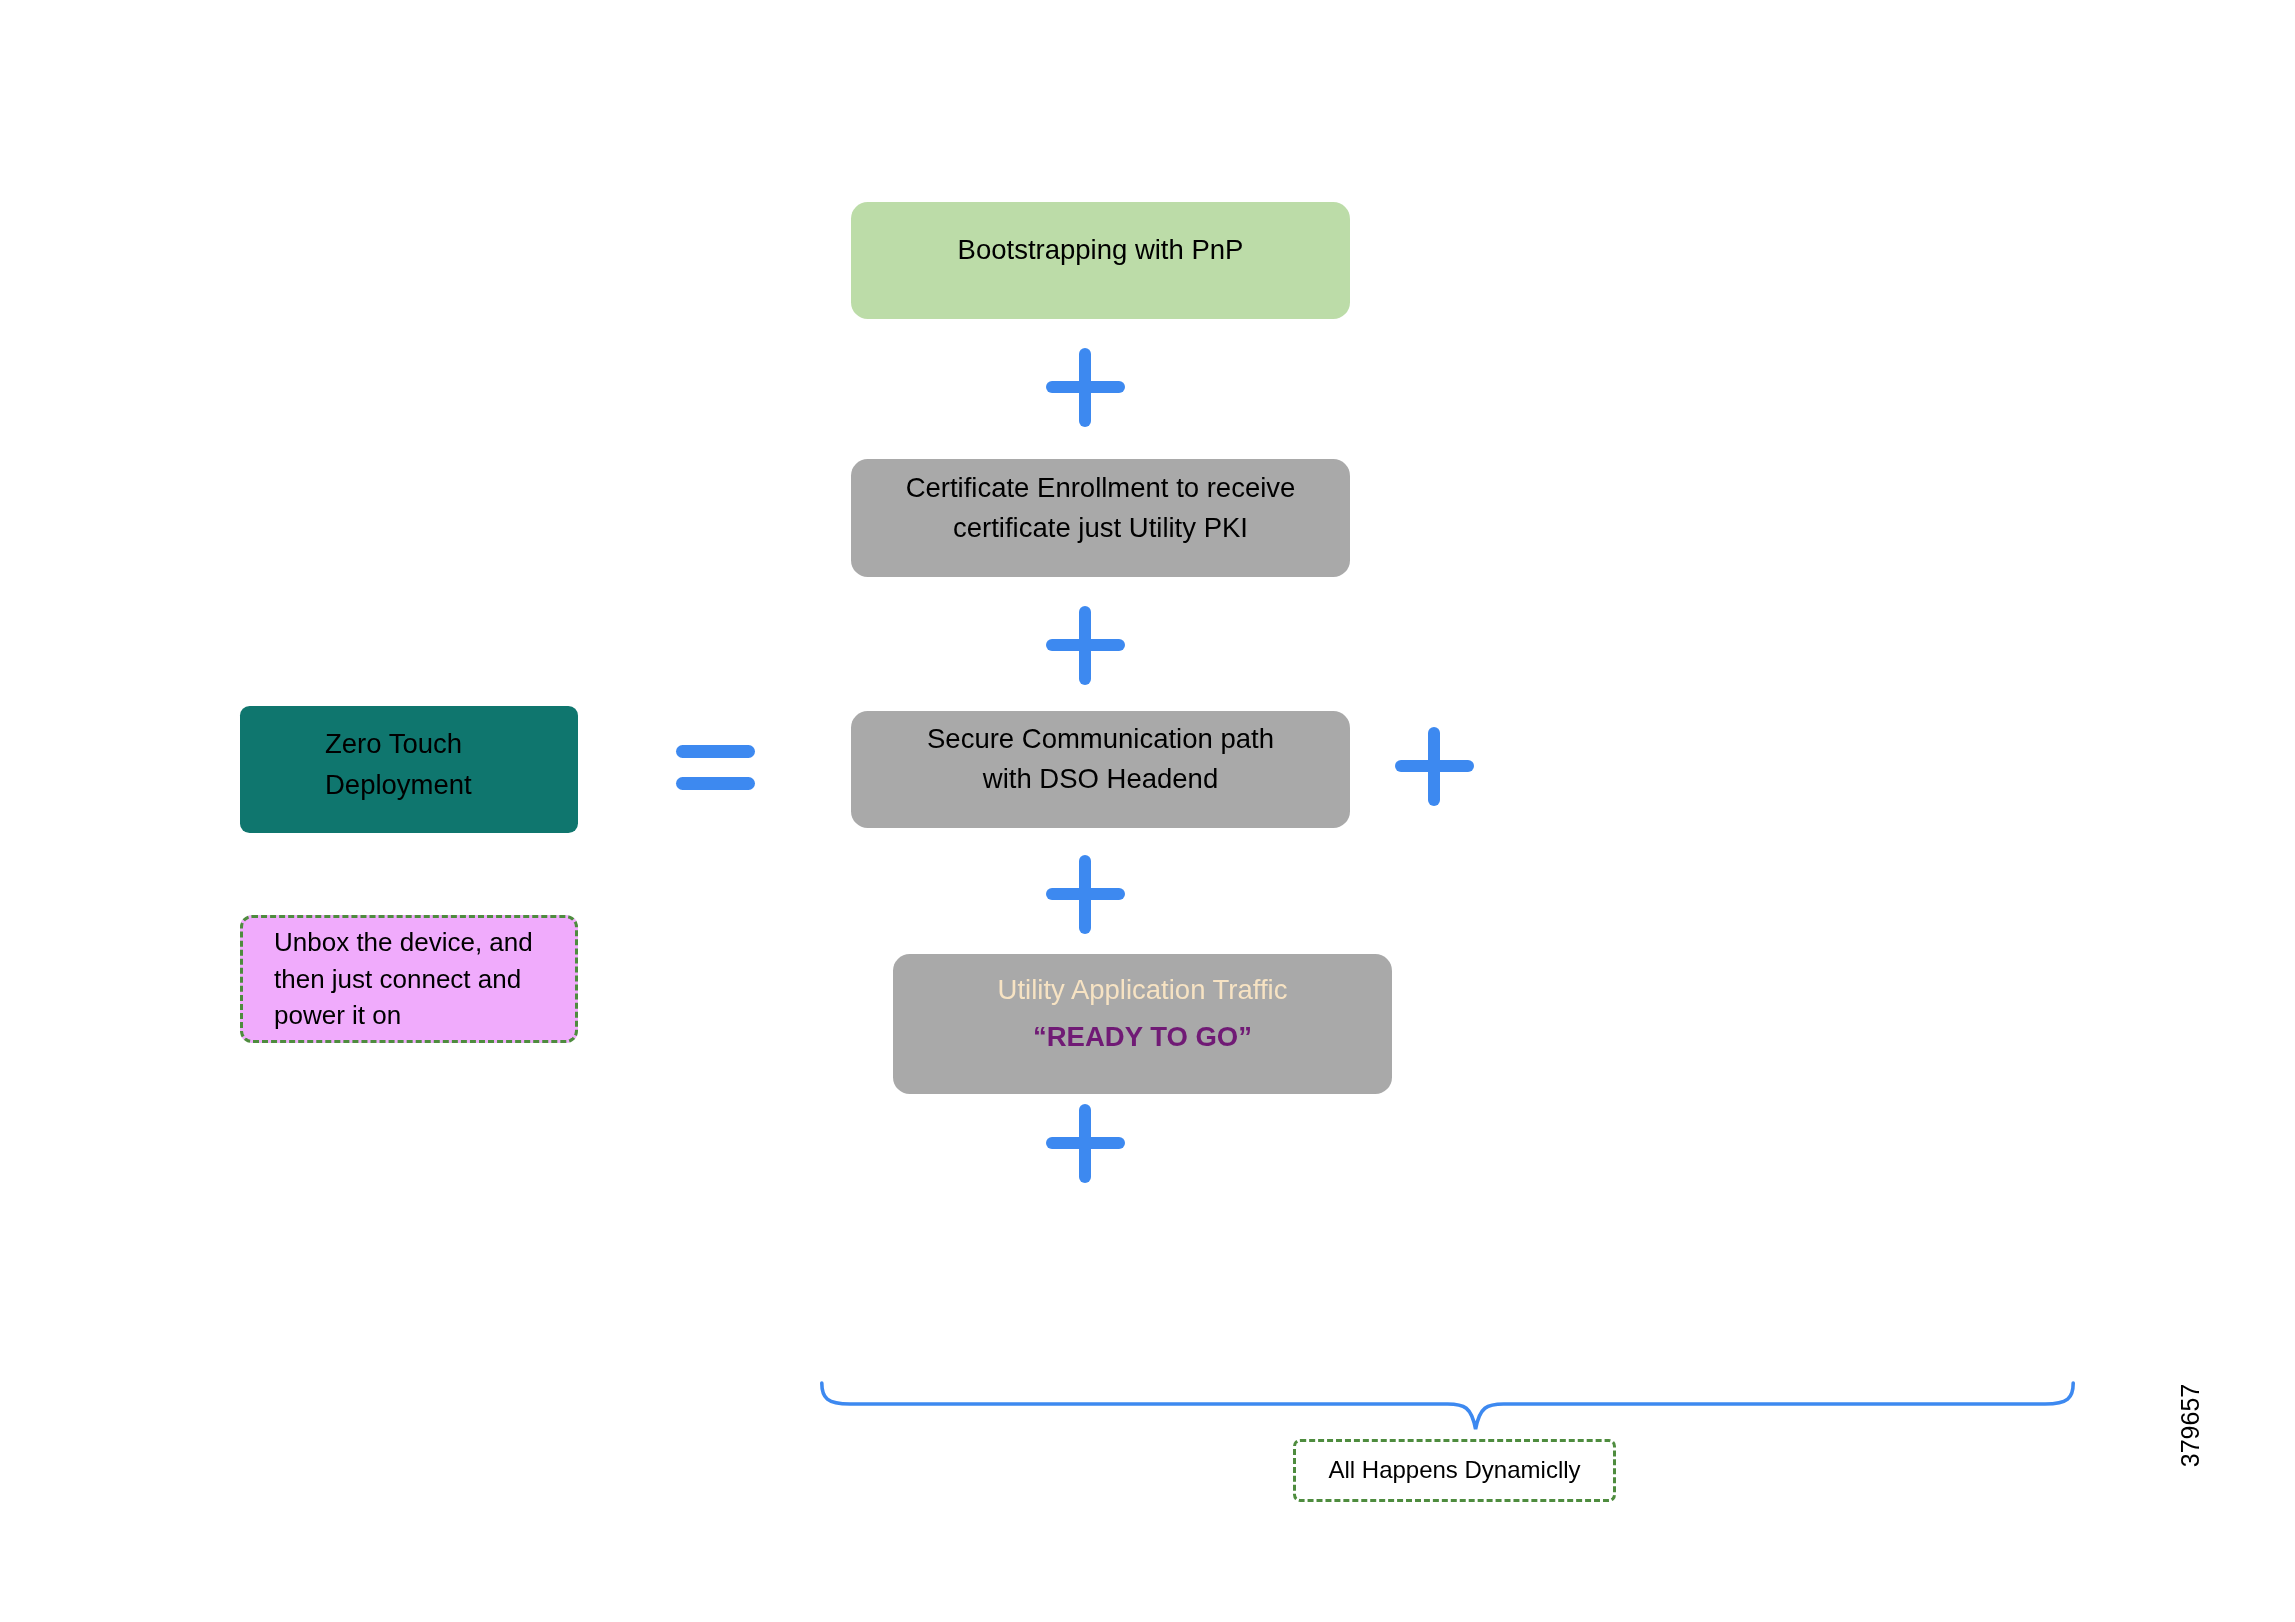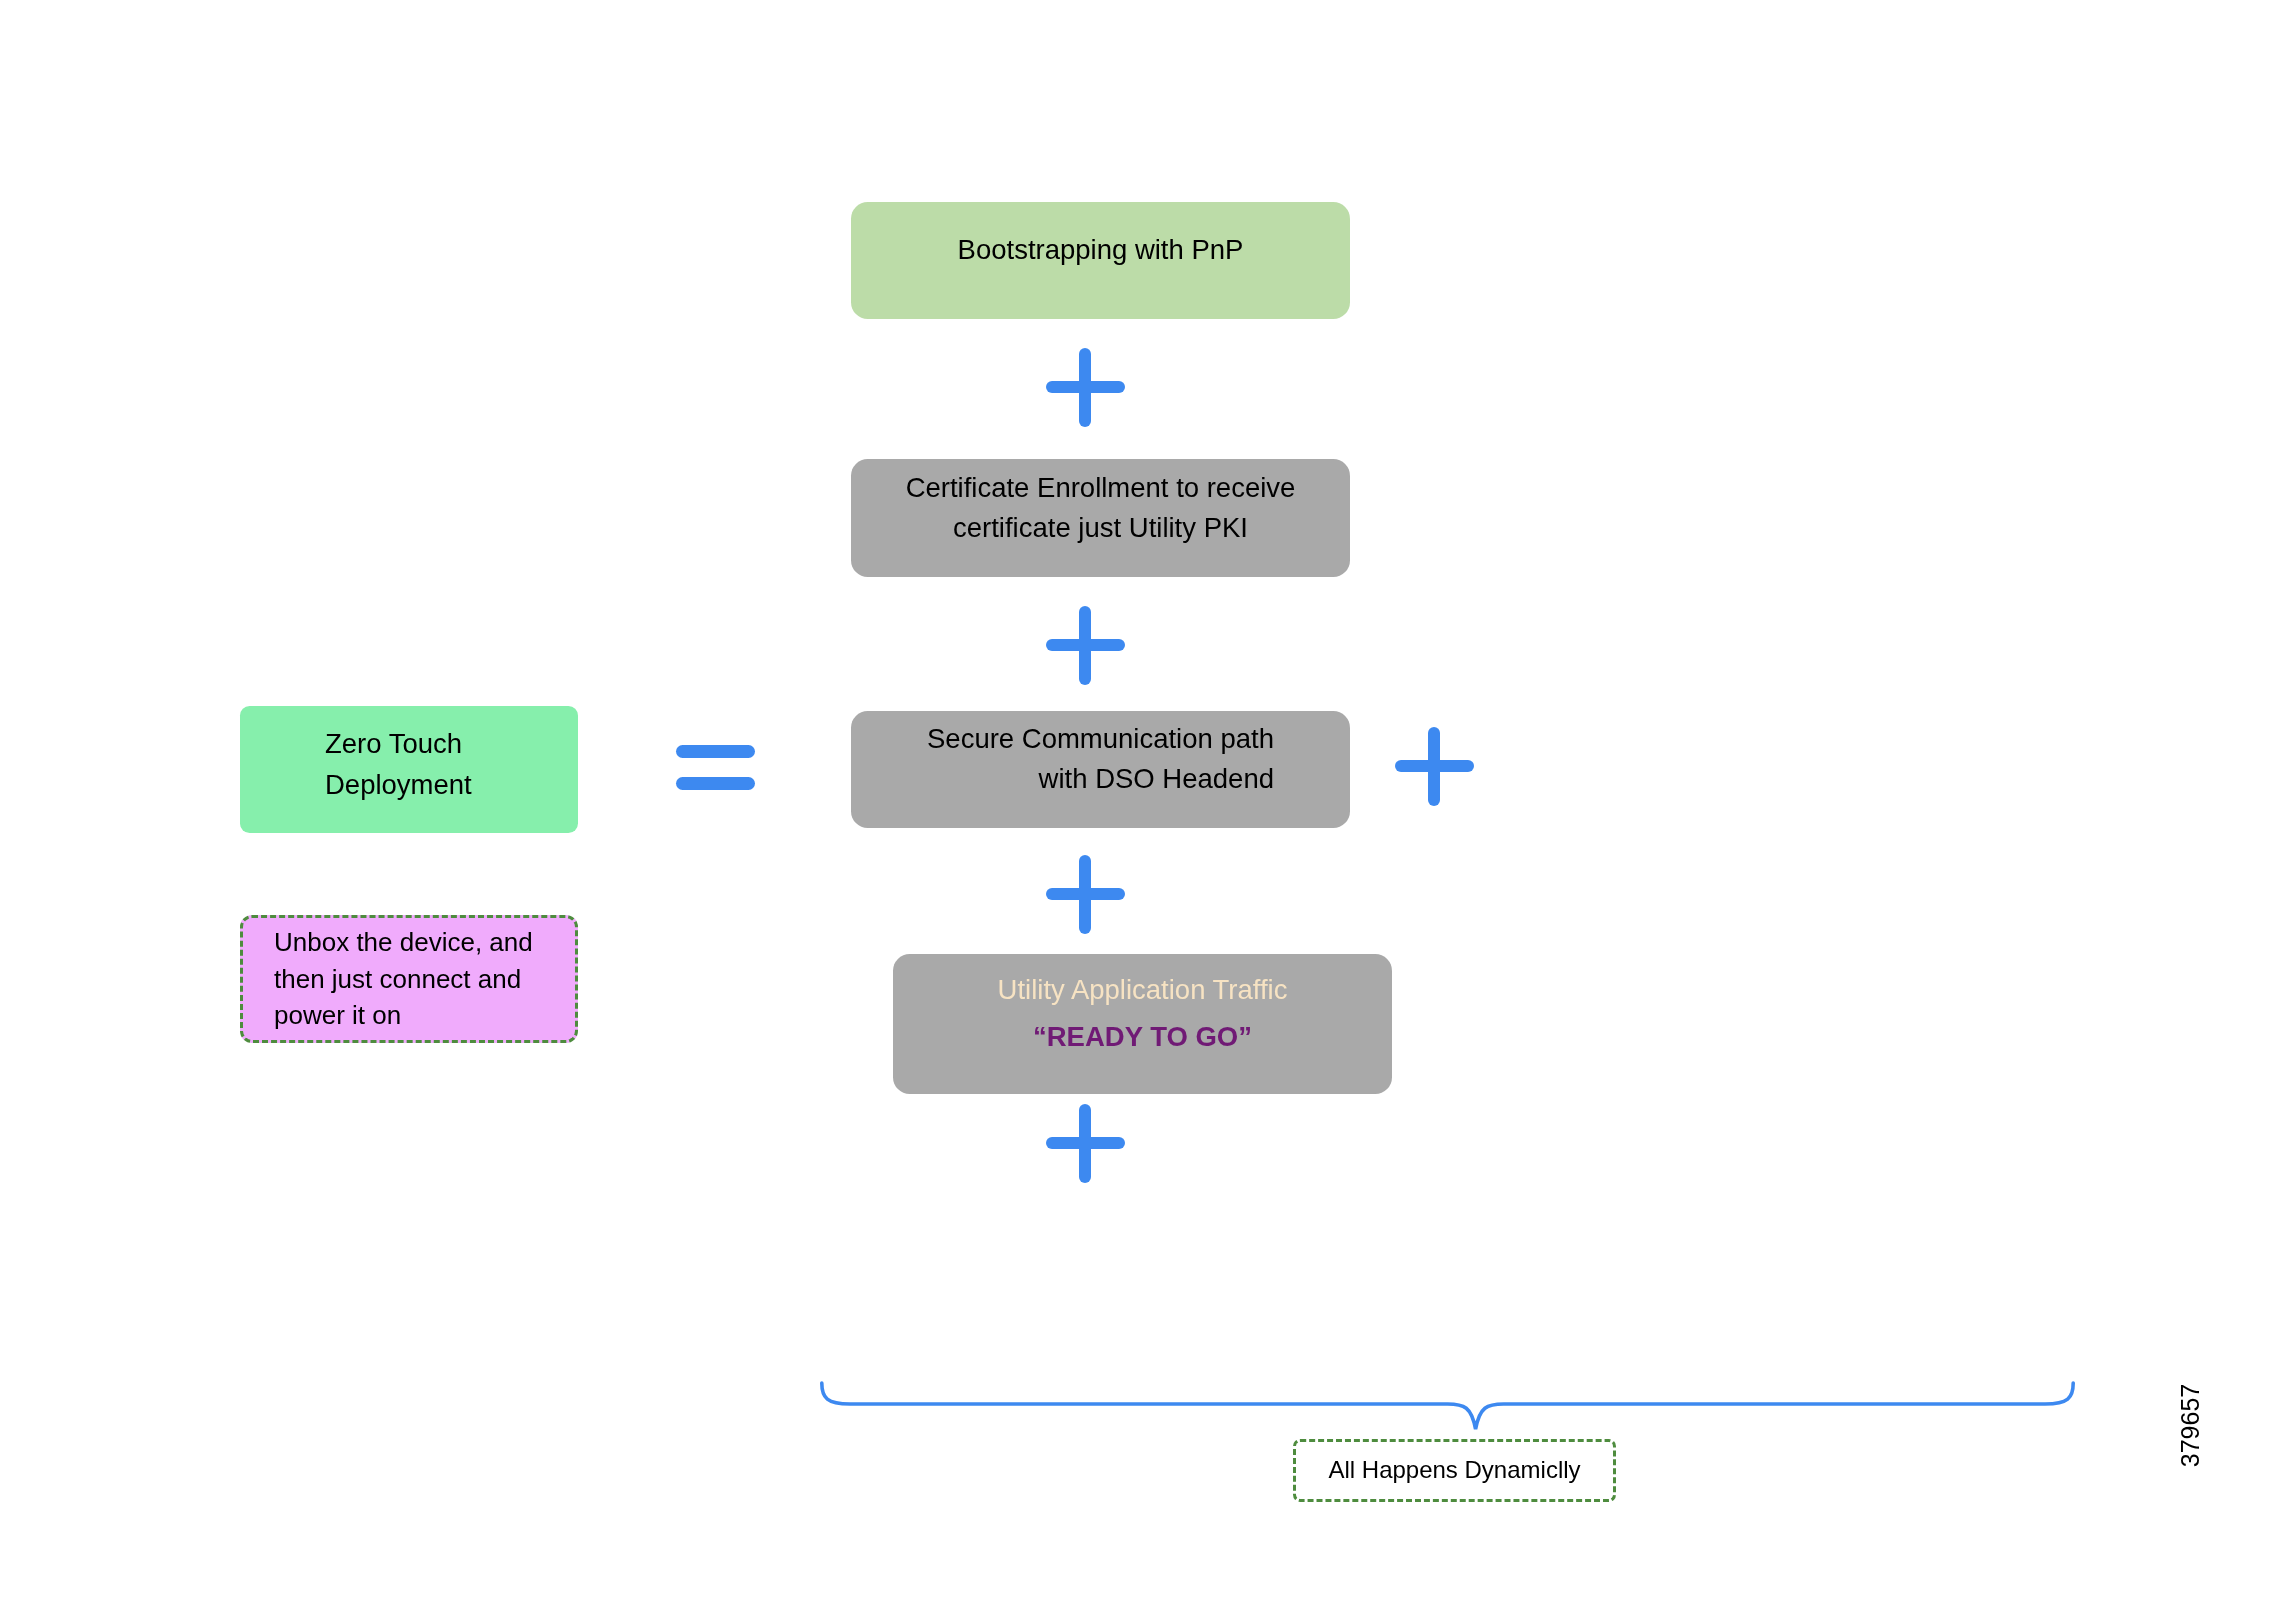--- a/index.html
+++ b/index.html
@@ -25,21 +25,21 @@
     white-space:pre-line;
   }
   .step{left:851px;width:499px;padding-bottom:20.3px;}
   .step-green{background:#bcdca8;}
   .step-gray{background:#a9a9a9;}
   .step-label{white-space:pre-line;}
   .accent-label{color:#f7e3c3;}
   .accent-sublabel{color:#701a75;font-weight:bold;margin-top:7.2px;}
   .zero-touch{
     left:240px;top:706px;width:338px;height:127px;
-    background:#86efac;border-radius:9.6px;
+    background:#0f766e;border-radius:9.6px;
     align-items:flex-start;text-align:left;
     padding-left:85px;padding-bottom:10.8px;
     line-height:1.5;
   }
   .note-box{
     left:240px;top:915px;width:338px;height:128px;
     background:#f0abfc;
     border:3.6px dashed #4e8c3e;border-radius:12px;
     align-items:flex-start;text-align:left;
     padding-left:31px;padding-right:12px;
@@ -110,21 +110,21 @@
 
   <div class="plus plus-1"></div>
 
   <div class="box step step-gray" style="top:459px;height:118px;">
     <span class="step-label">Certificate Enrollment to receive
 certificate just Utility PKI</span>
   </div>
 
   <div class="plus plus-2"></div>
 
-  <div class="box step step-gray" style="top:711px;height:117px;text-align:right;">
+  <div class="box step step-gray" style="top:711px;height:117px;">
     <span class="step-label">Secure Communication path
 with DSO Headend</span>
   </div>
 
   <div class="plus plus-3"></div>
 
   <div class="box step step-gray" style="top:954px;height:140px;margin-left:42px;">
     <span class="step-label accent-label">Utility Application Traffic</span>
     <span class="accent-sublabel">“READY TO GO”</span>
   </div>

